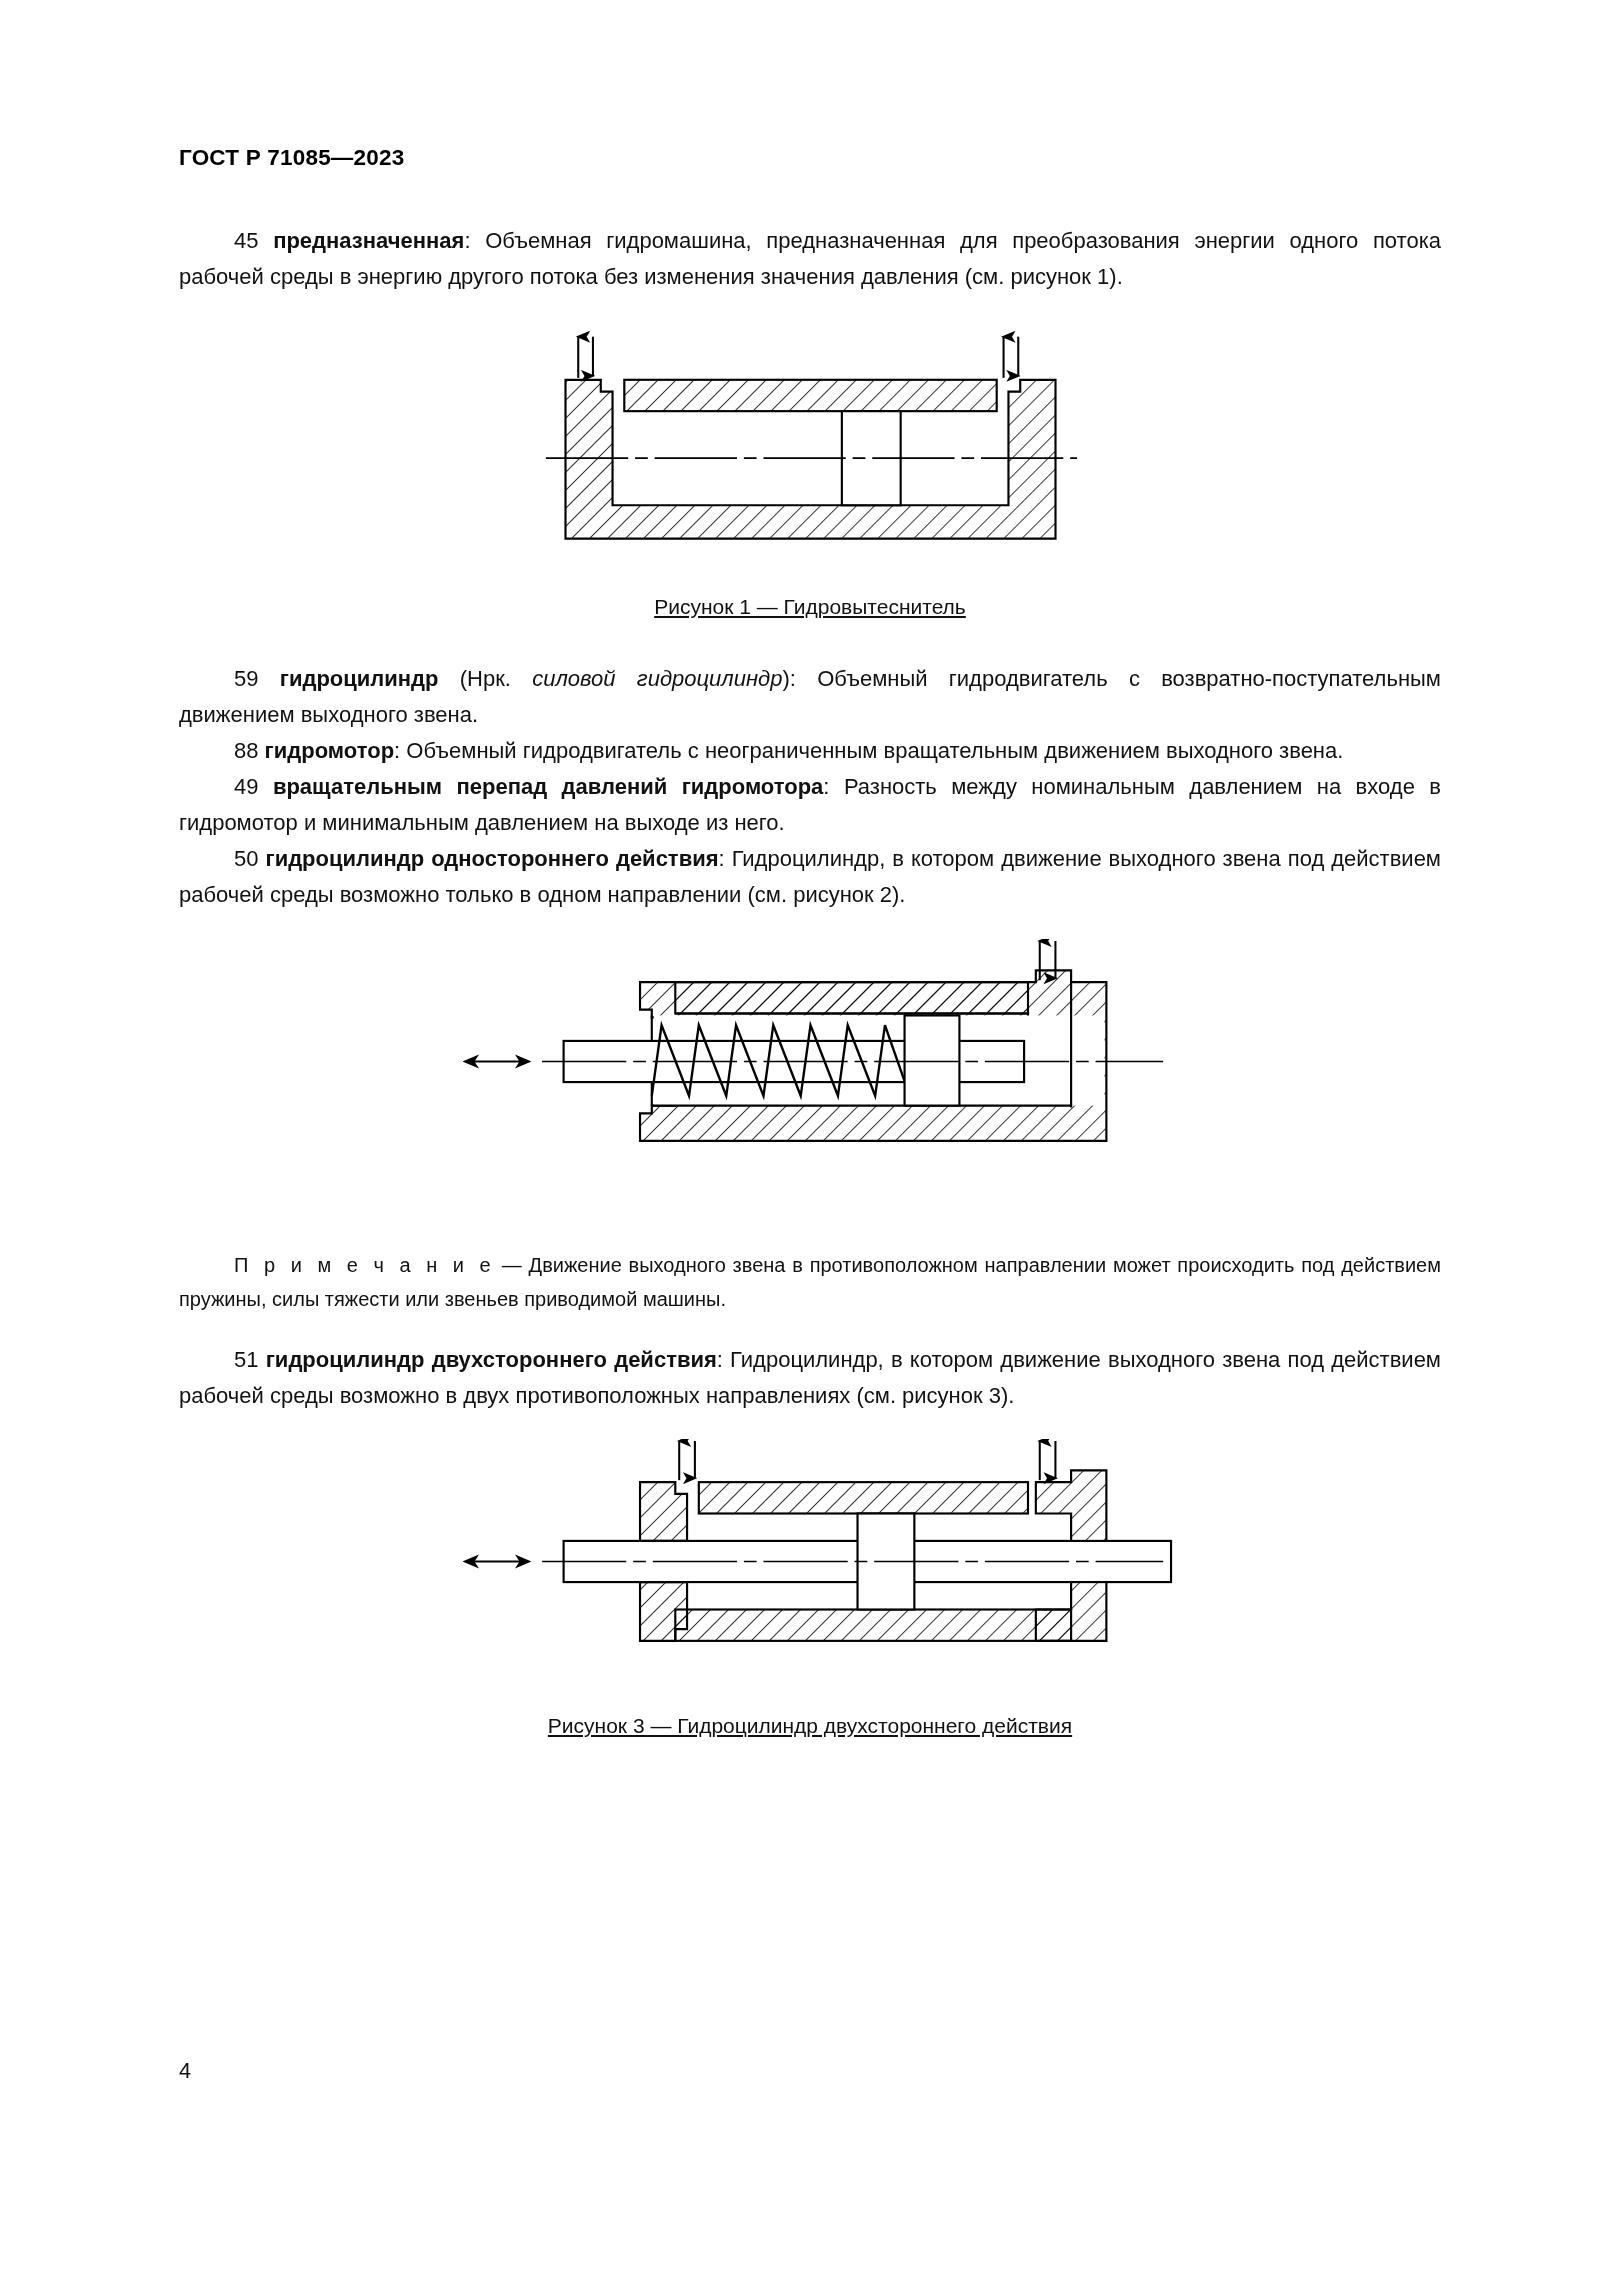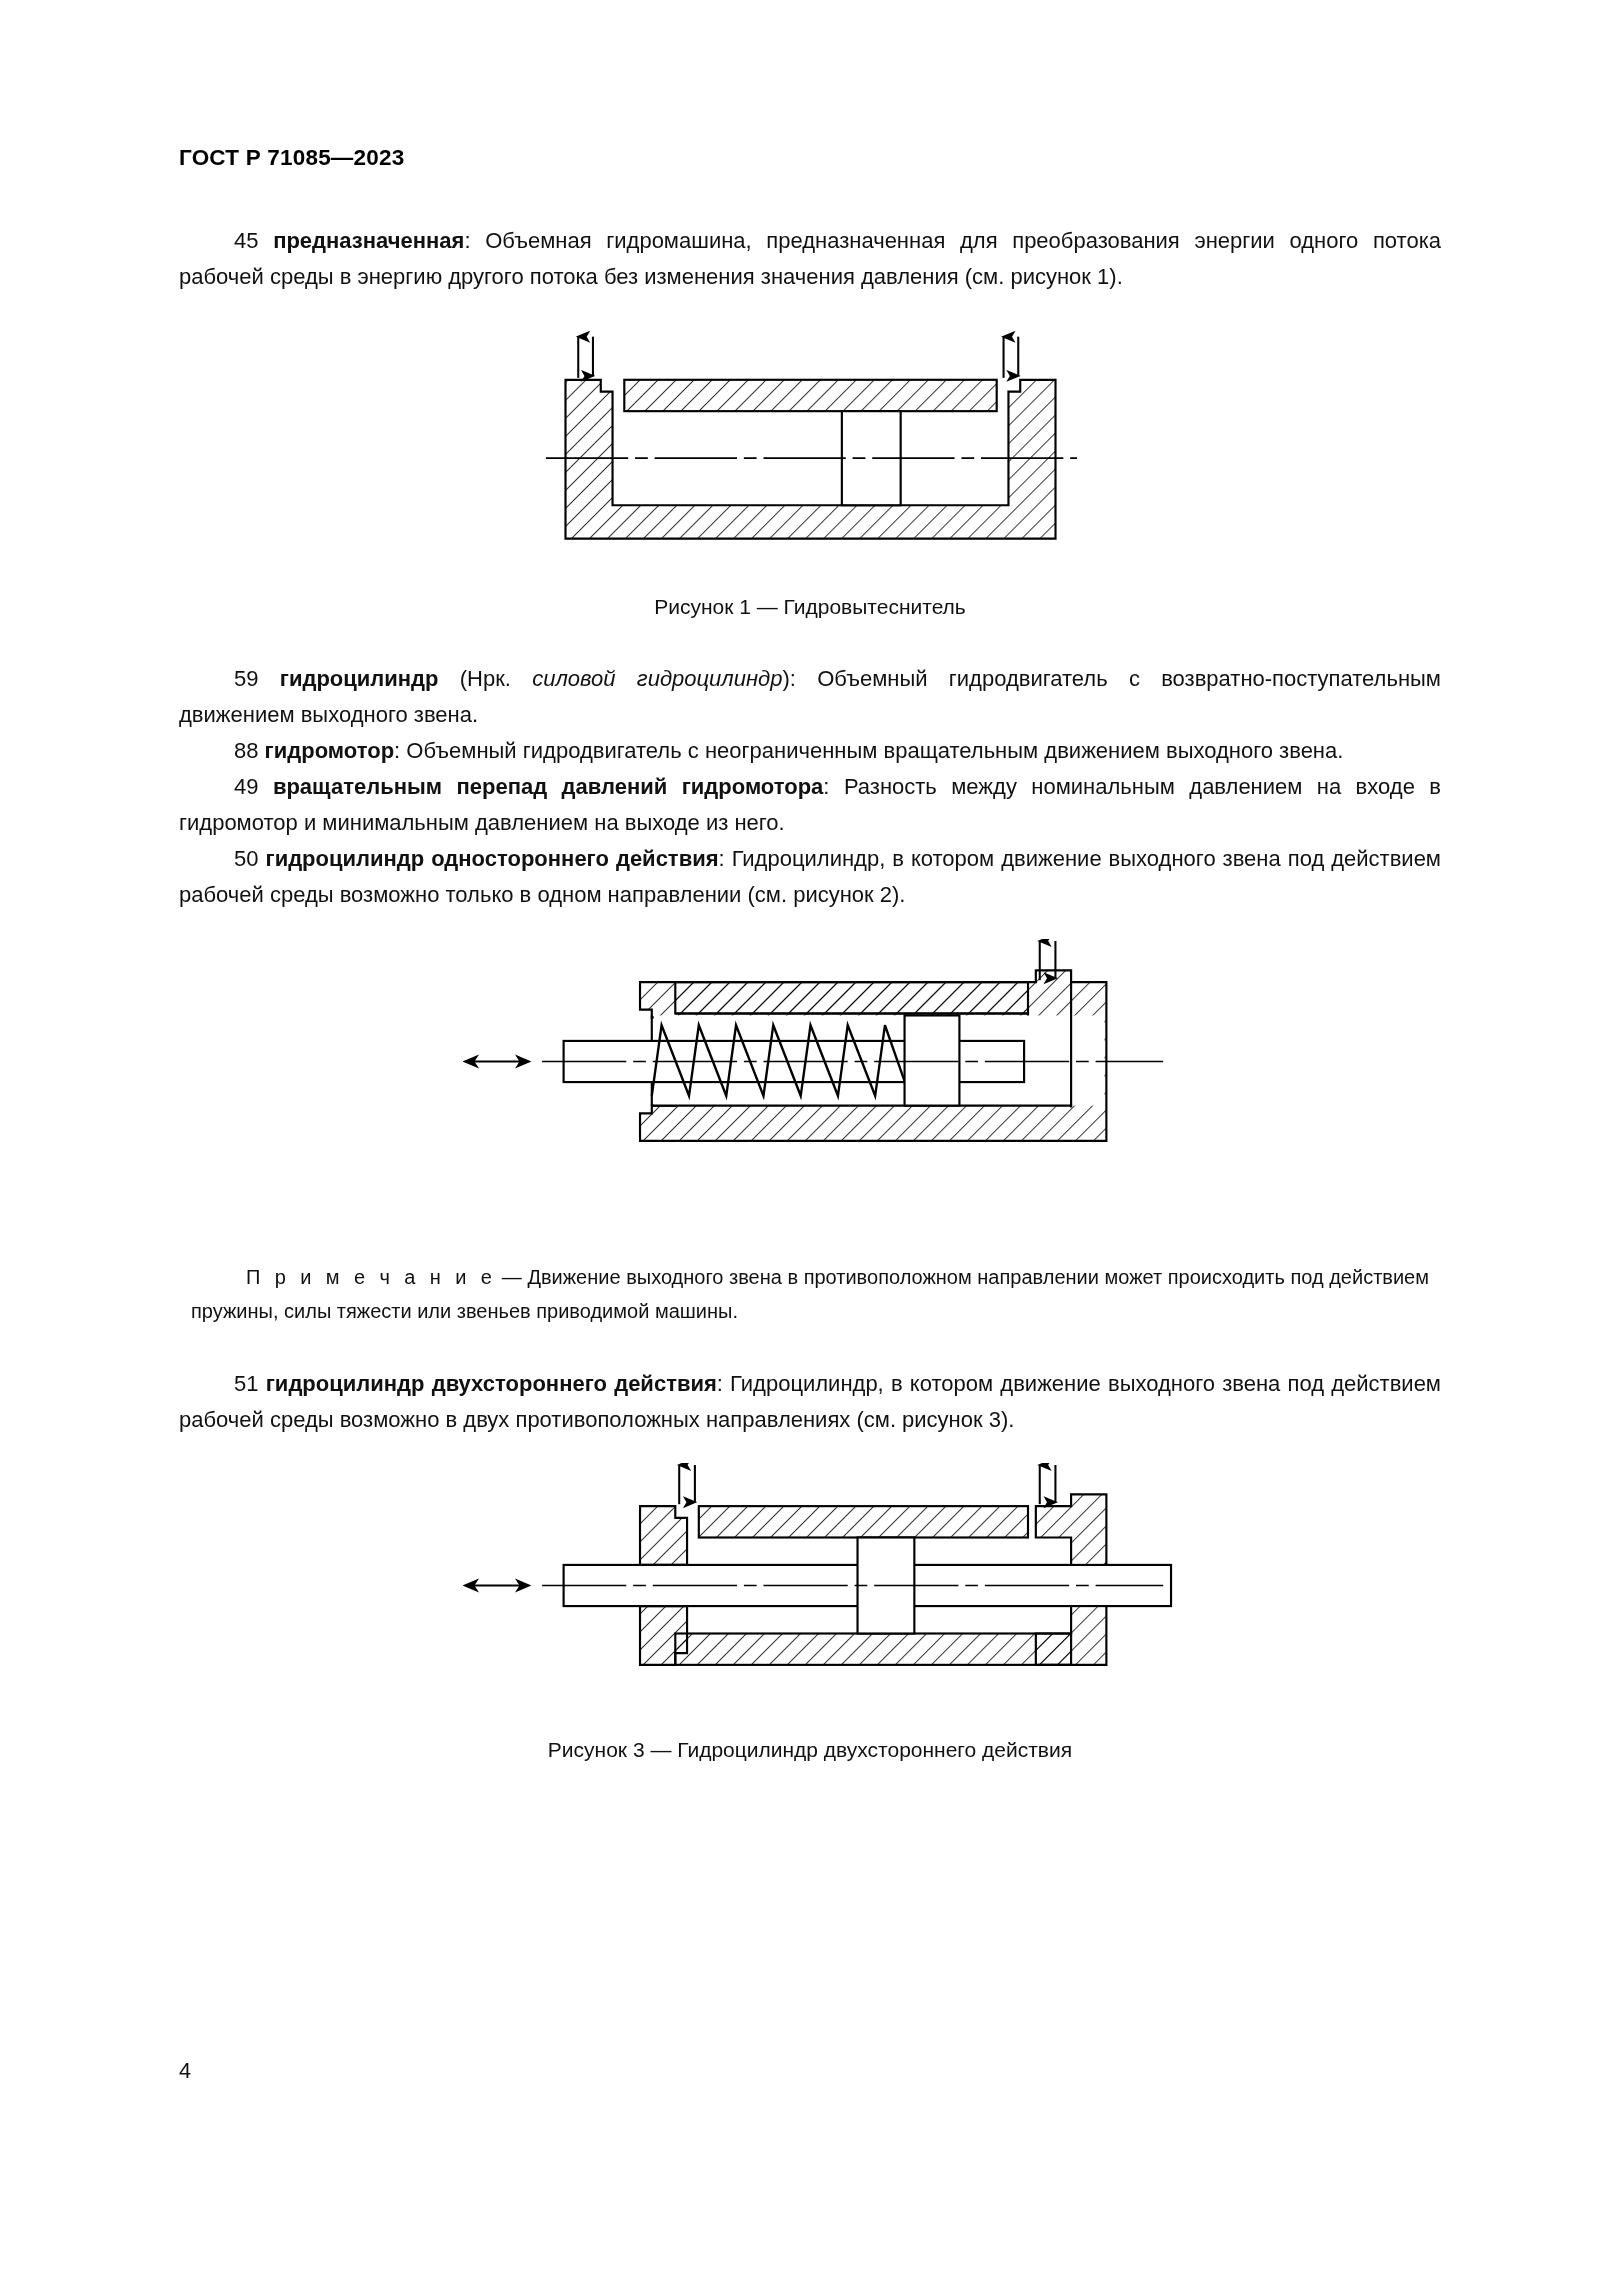--- a/index.html
+++ b/index.html
@@ -44,40 +44,41 @@
     text-align: justify;
     text-indent: 55px;
     color: #111;
     -webkit-hyphens: manual;
     hyphens: manual;
   }
   b.term { font-weight: bold; }
   i.alt  { font-style: italic; }
 
   p.note {
-    margin: 12px;
+    margin: 0;
     font-size: 20px;
     line-height: 34px;
     text-align: justify;
     text-indent: 55px;
     color: #111;
   }
   .spaced { letter-spacing: 4.4px; }
   .gap-m  { height: 25.5px; }
   .gap-l  { height: 39px; }
 
   
   .figure { width: 100%; }
   .figure svg { display: block; margin: 0 auto; }
   .fig-caption {
     margin: 0;
     text-align: center;
     font-size: 21px;
     line-height: 31px;
     color: #111;
+    text-decoration: underline;
   }
 
   
   .folio {
     position: absolute;
     left: 179px;
     top: 2058px;
     font-size: 21.6px;
     color: #111;
   }

